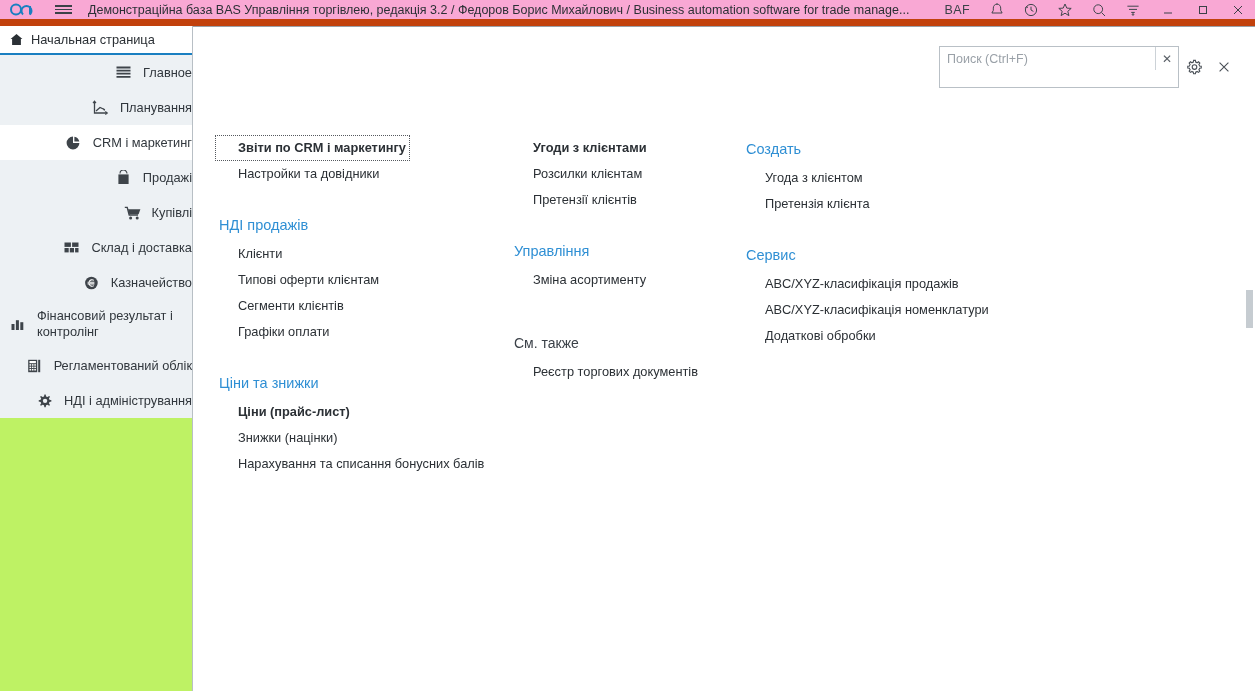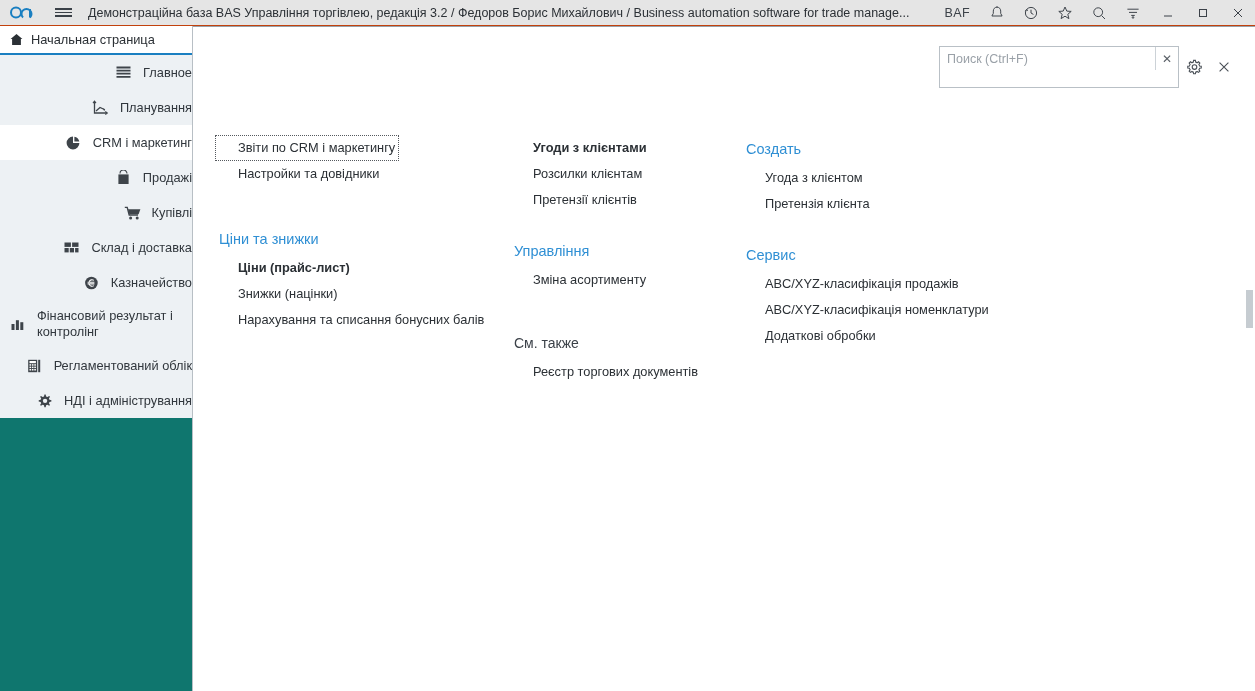--- a/index.html
+++ b/index.html
@@ -6,24 +6,24 @@
   html, body {
     width: 1255px; height: 691px;
     font-family: "Liberation Sans", sans-serif;
     background: #ffffff;
     overflow: hidden;
   }
 
   
   .titlebar {
     height: 26px;
-    background: #e5e5e5;
+    background: #f9a8d4;
     display: flex;
     align-items: center;
-    border-bottom: 1px solid #c2410c;
+    border-bottom: 7px solid #c2410c;
     position: relative;
   }
   .logo {
     width: 46px; height: 26px;
     display: flex; align-items: center; justify-content: center;
   }
   .hamburger {
     width: 34px; height: 26px;
     display: flex; align-items: center; justify-content: center;
   }
@@ -54,21 +54,21 @@
     display: flex; align-items: center; justify-content: center;
     color: #3b4148;
   }
 
   
   .wrap { display: flex; height: 665px; }
 
   
   .sidebar {
     width: 193px;
-    background: #0f766e;
+    background: #bef264;
     border-right: 1px solid #b8bfc5;
     display: flex; flex-direction: column;
   }
   .hometab {
     height: 29px;
     background: #ffffff;
     border-bottom: 2px solid #1a7fc1;
     display: flex; align-items: center;
     padding-left: 9px;
     position: relative;
@@ -161,20 +161,21 @@
     color: #2b3035;
     padding: 5px 4px 5px 23px;
     line-height: 16px;
     white-space: nowrap;
   }
   .link.bold { font-weight: bold; }
   .link.focused {
     border: 1px dotted #55595e;
     padding: 4px 3px 4px 22px;
     display: inline-block;
+    font-weight: bold;
   }
   .spacer-sm { height: 14px; }
   .spacer-md { height: 26px; }
 
   .vscroll {
     position: absolute;
     right: 1px; top: 1px; bottom: 0;
     width: 9px;
     background: #ffffff;
   }
@@ -416,20 +417,27 @@
 
         <div class="col col1">
 
           <div class="grp">
             <div class="link focused">Звіти по CRM і маркетингу</div>
             <div class="link">Настройки та довідники</div>
           </div>
 
           <div class="spacer-sm"></div>
 
+          <div class="grp">
+            <div class="grp-title">НДІ продажів</div>
+            <div class="link">Клієнти</div>
+            <div class="link">Типові оферти клієнтам</div>
+            <div class="link">Сегменти клієнтів</div>
+            <div class="link">Графіки оплати</div>
+          </div>
 
           <div class="spacer-sm"></div>
 
           <div class="grp">
             <div class="grp-title">Ціни та знижки</div>
             <div class="link bold">Ціни (прайс-лист)</div>
             <div class="link">Знижки (націнки)</div>
             <div class="link">Нарахування та списання бонусних балів</div>
           </div>
 

